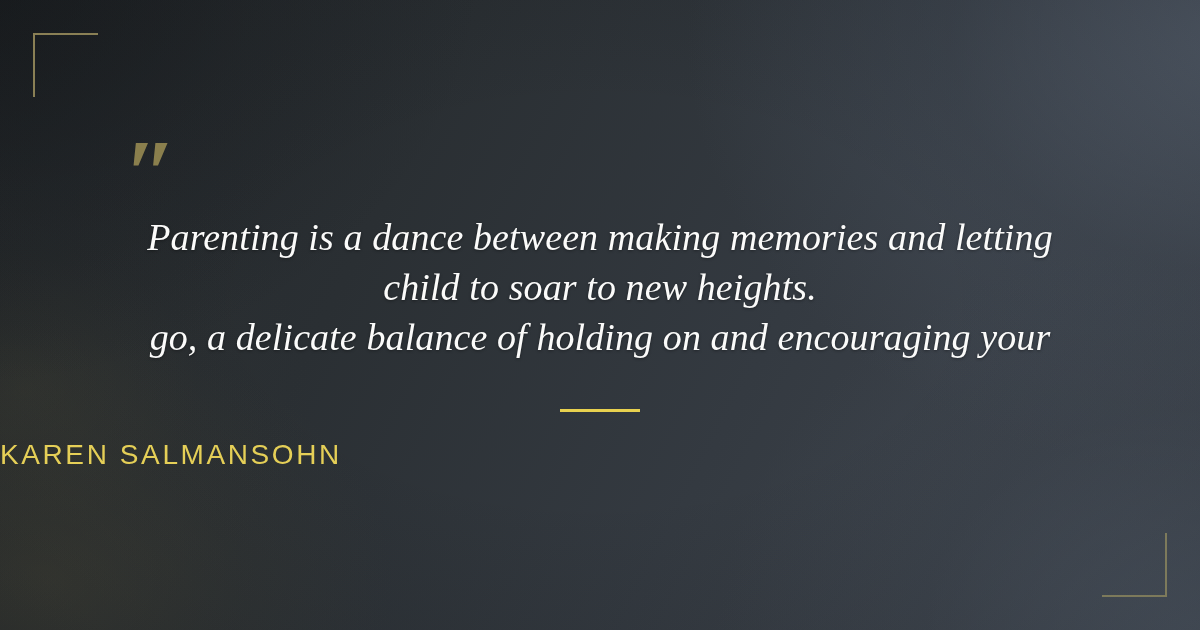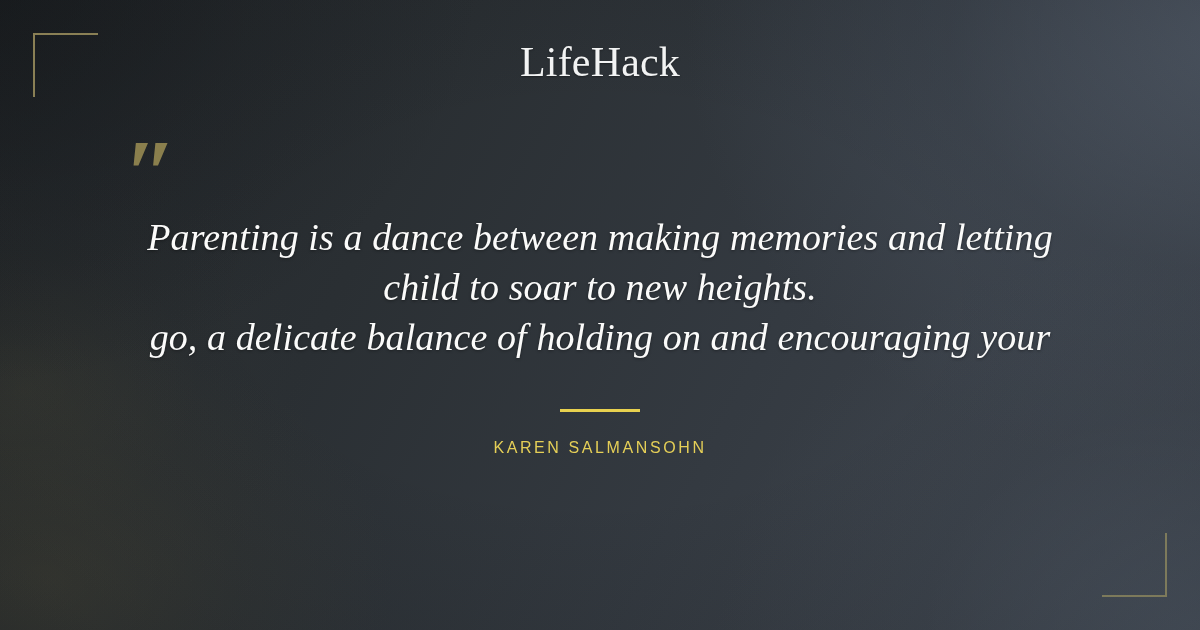--- a/index.html
+++ b/index.html
@@ -133,23 +133,22 @@
     width: 80px;
     height: 3px;
     background: #e8d14f;
   }
 
   .attribution {
     position: absolute;
     top: 439px;
     left: 0;
     width: 100%;
-    text-align: center;
     font-family: "Liberation Sans", sans-serif;
-    font-size: 16px;
+    font-size: 28px;
     font-weight: 400;
     letter-spacing: 2.6px;
     color: #e5cf57;
   }
 </style>
 </head>
 <body>
 
 <div class="card">
 
@@ -159,21 +158,20 @@
   <div class="bg-glow-bl"></div>
   <div class="bg-glow-ml"></div>
   <div class="bg-shade-tl"></div>
   <div class="bg-vignette"></div>
 
   <div class="corner corner-tl"></div>
   <div class="corner corner-br"></div>
 
   <div class="content">
 
-    <div class="brand">LifeHack</div>
 
     <div class="quote-mark">″</div>
 
     <div class="quote-body">
       <span class="quote-line">Parenting is a dance between making memories and letting</span>
       <span class="quote-line">child to soar to new heights.</span>
       <span class="quote-line">go, a delicate balance of holding on and encouraging your</span>
     </div>
 
     <div class="divider"></div>

